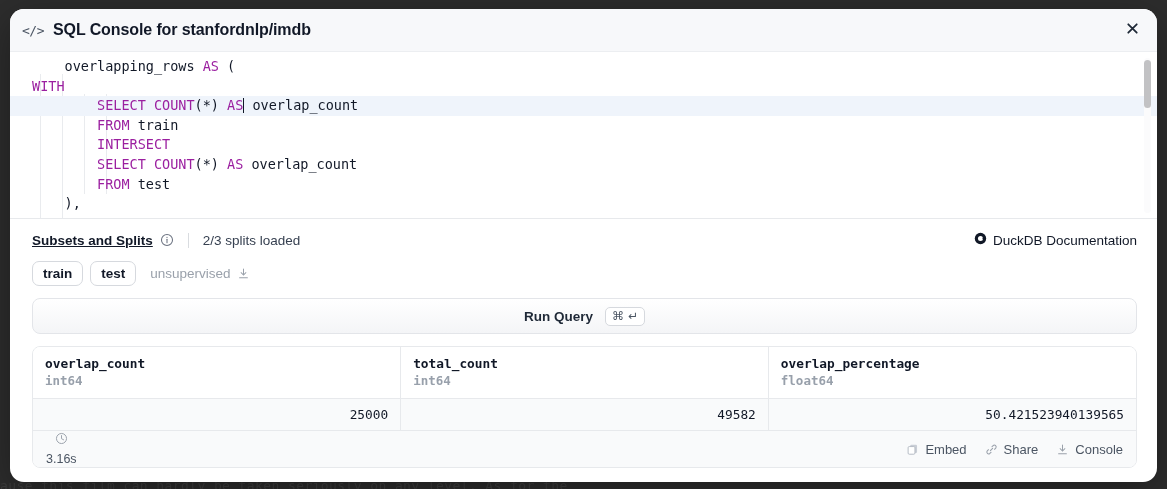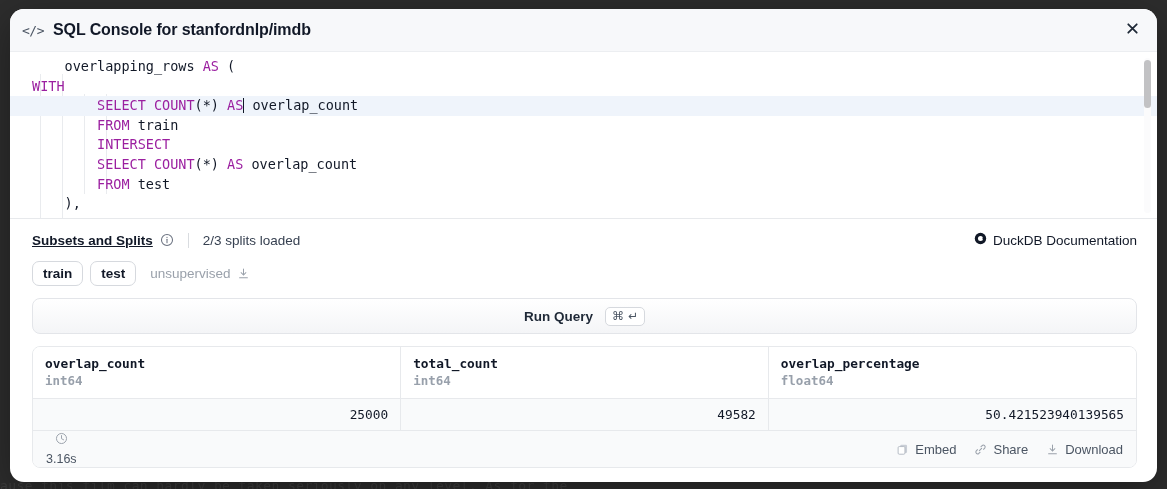--- a/index.html
+++ b/index.html
@@ -478,20 +478,20 @@
                 </svg>
               </span>
               <span>Share</span>
             </div>
             <div class="footer-action">
               <span class="icon-dim">
                 <svg width="13" height="13" viewBox="0 0 16 16" fill="none" stroke="currentColor" stroke-width="1.25" stroke-linecap="round">
                   <path d="M8 2.4 V9.6 M5.1 7 L8 9.9 L10.9 7 M3.2 13.2 H12.8"></path>
                 </svg>
               </span>
-              <span>Download</span>
+              <span>Console</span>
             </div>
           </div>
       </div>
     </div>
   </div>
 
 </div>
 
 </body></html>

